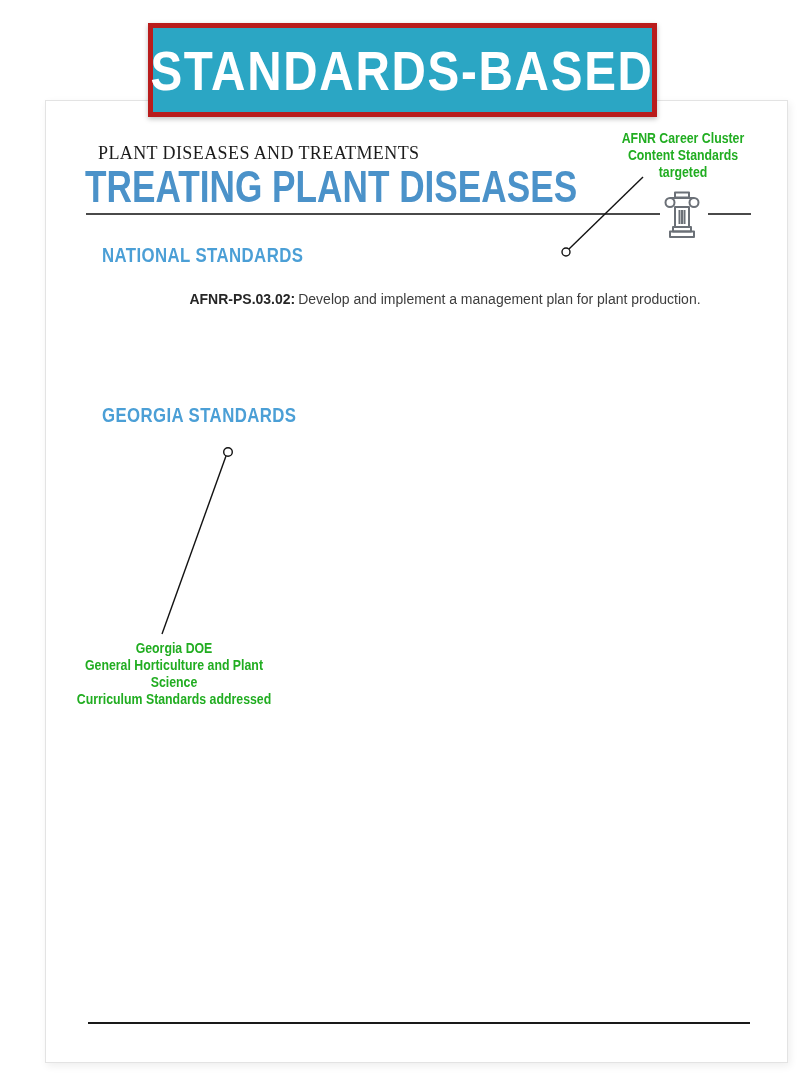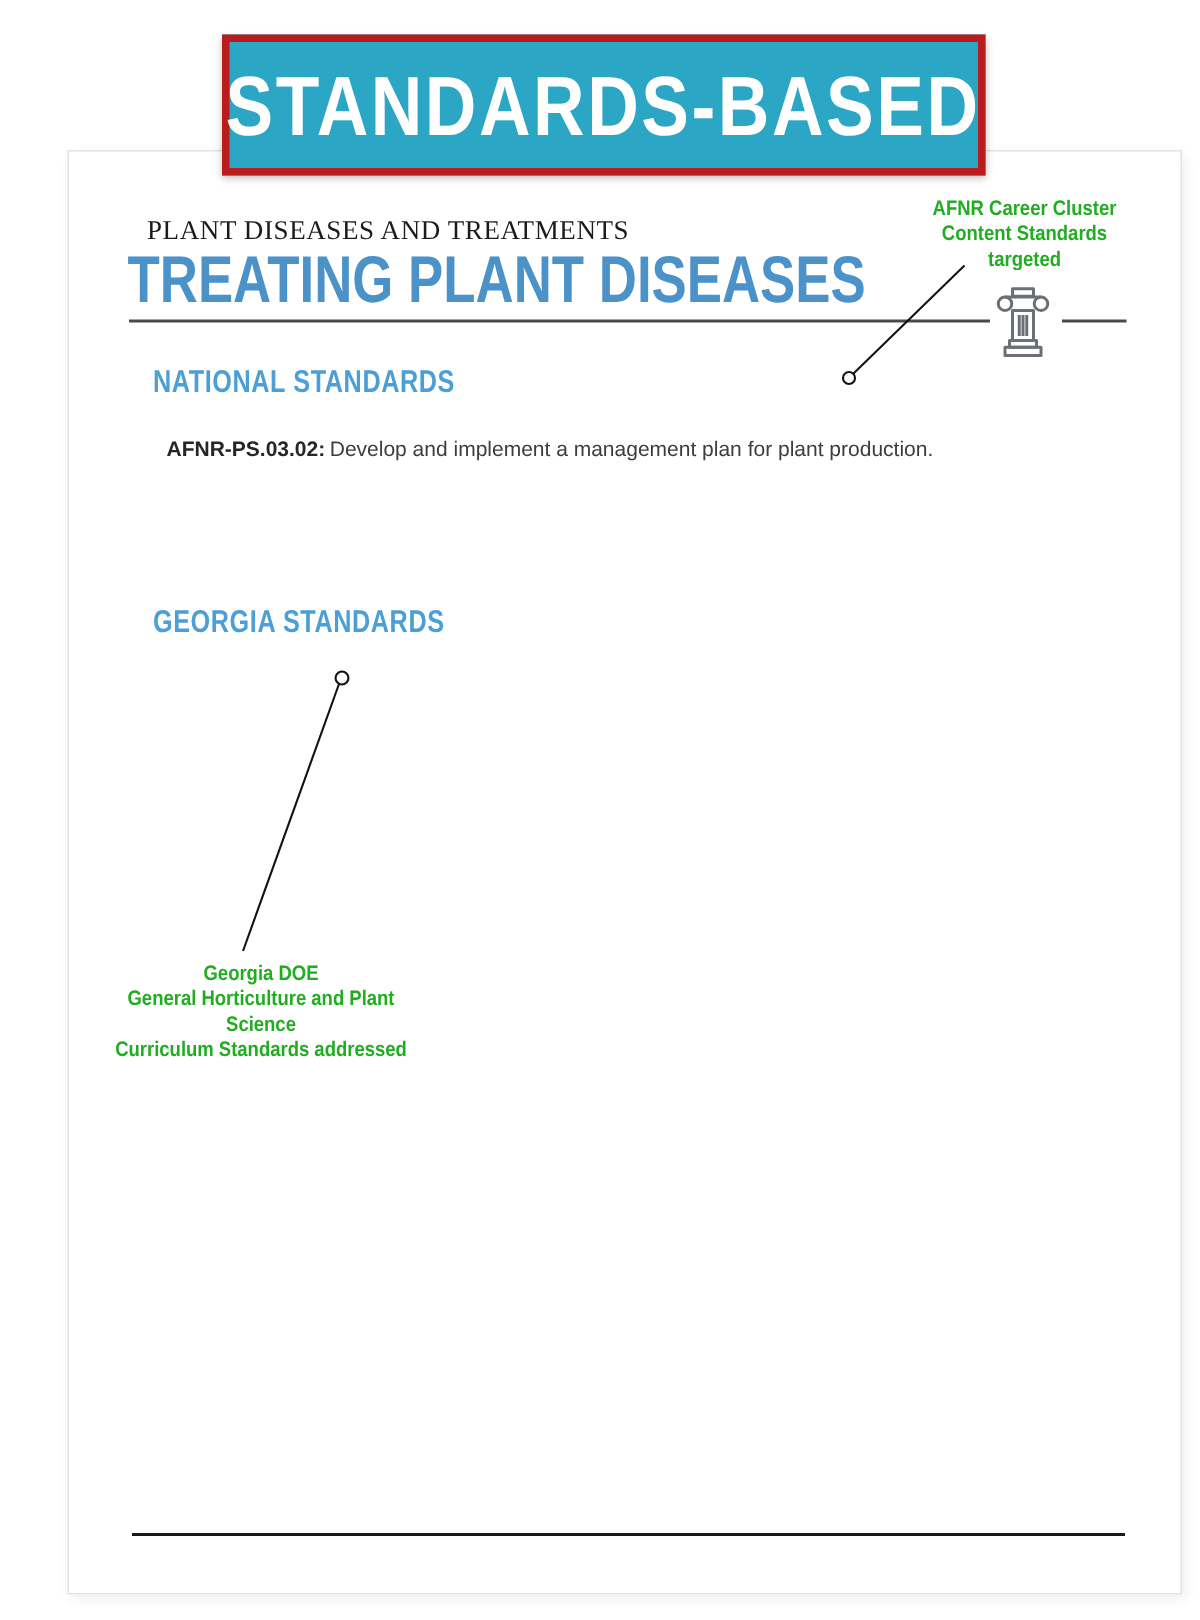--- a/index.html
+++ b/index.html
@@ -47,21 +47,21 @@
   
   .sec-heading{
     position:absolute;left:56px;font-size:21px;font-weight:bold;color:#4b9fd6;
     letter-spacing:.5px;white-space:nowrap;transform:scaleX(.8);transform-origin:0 50%;
   }
   #nat-heading{top:142px;}
   #ga-heading{top:302px;}
   .std{
     position:absolute;left:65px;width:668px;font-size:14px;line-height:21px;color:#3d3d3d;
   }
-  #std-nat-1{top:174px;}
+  #std-nat-1{top:174px;text-align:center;}
   #std-nat-2{top:202px;}
   #std-ga-1{top:336px;}
   .std .code{font-weight:bold;color:#262626;margin-right:3px;}
   
   .footer-rule{position:absolute;left:42px;top:921px;width:662px;height:2px;background:#191919;}
   .footer{
     position:absolute;left:42px;top:927px;width:662px;height:16px;
     font-size:12px;color:#1b1b1b;
   }
   .footer .f-left{position:absolute;left:0;top:1px;letter-spacing:.3px;white-space:nowrap;

